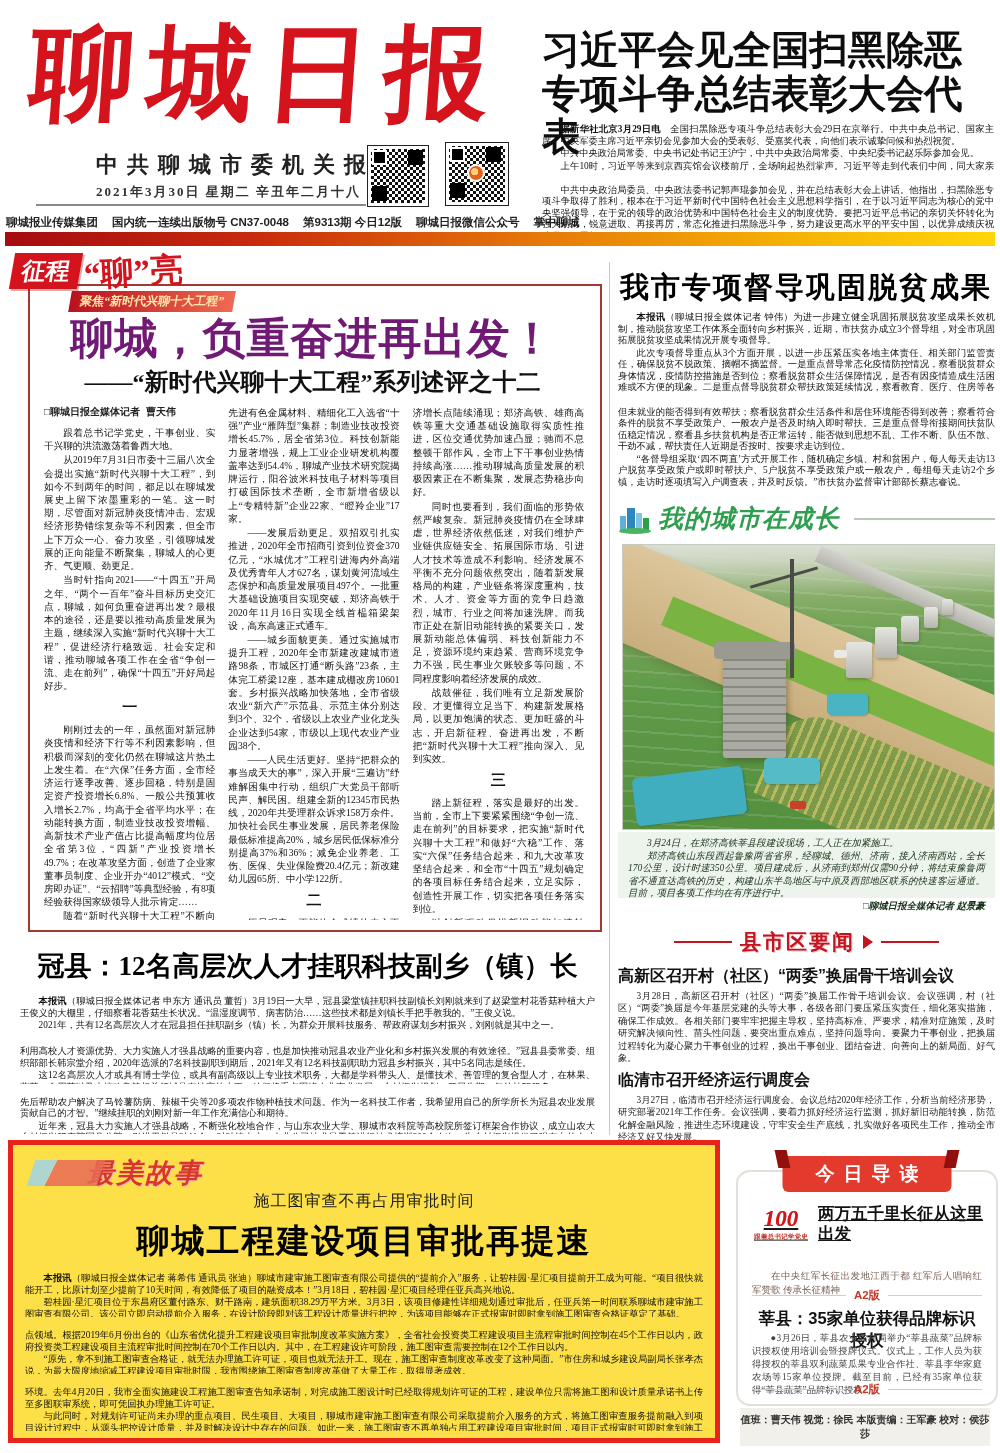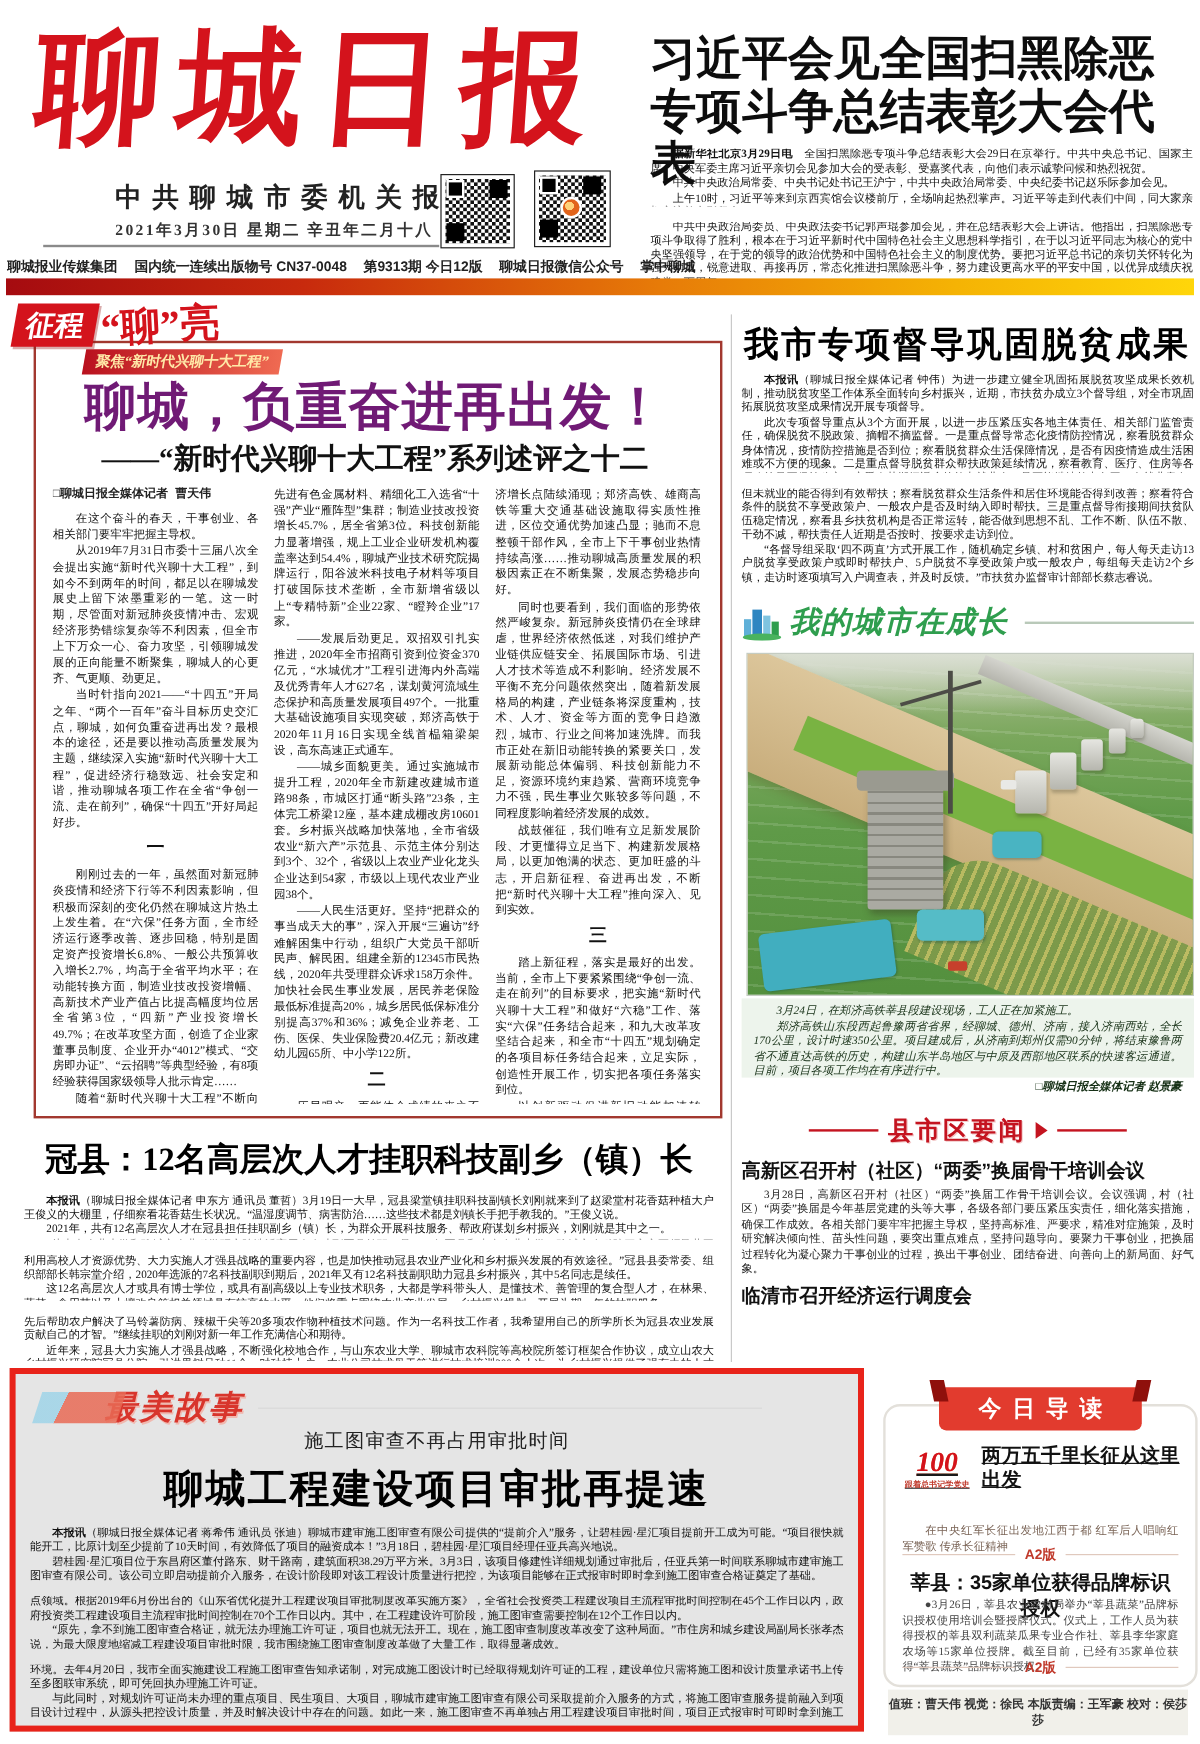--- a/index.html
+++ b/index.html
@@ -96,21 +96,21 @@
       text-shadow:1px 1px 0 #f3c9c9;}
   .ch-flag{width:0;height:0;border-left:10px solid #c41420;border-top:7px solid transparent;border-bottom:7px solid transparent;}
   .cn-title{position:absolute;width:377px;left:618px;font-family:"Liberation Sans",sans-serif;
       font-weight:900;font-size:16px;color:#111;}
   .cn-body{position:absolute;width:377px;left:618px;font-size:9.3px;line-height:1.34;color:#222;}
   .cn-body p{margin:0;text-indent:2em;text-align:justify;}
   
   .gx-title{position:absolute;left:20px;top:948px;width:575px;text-align:center;font-size:27px;font-weight:900;color:#000;}
   .gx-body{position:absolute;left:20px;top:996px;width:575px;height:138px;overflow:hidden;}
   
-  .red-box{position:absolute;left:8px;top:1140px;width:712px;height:303px;border:5px solid #e8231a;box-sizing:border-box;background:#e5e5e5;}
+  .red-box{position:absolute;left:8px;top:1140px;width:712px;height:303px;border:5px solid #e8231a;box-sizing:border-box;background:#fde047;}
   .zgs-badge{position:absolute;left:18px;top:10px;display:flex;align-items:center;}
   .zgs-deco{width:70px;height:26px;background:linear-gradient(100deg,#9fd4e8 0 30%,#e86a55 30% 100%);
       transform:skewX(-18deg);opacity:.85;margin-right:-14px;}
   .zgs-text{color:#d8352c;font-weight:900;font-size:27px;font-style:italic;letter-spacing:2px;
       text-shadow:1px 1px 0 #f0b9b0;}
   .zgs-line{width:420px;height:1px;background:#d9d9d9;margin-left:12px;}
   .sp-kicker{position:absolute;left:0;top:46px;width:100%;text-align:center;font-size:16px;color:#222;letter-spacing:1px;}
   .sp-title{position:absolute;left:0;top:74px;width:100%;text-align:center;font-size:33px;font-weight:900;
       letter-spacing:2px;color:#000;}
   .sp-body{position:absolute;left:12px;top:128px;width:678px;height:158px;overflow:hidden;}
@@ -182,21 +182,21 @@
       <span class="zc-right">“聊”亮</span>
     </div>
     <div class="zc-sub">聚焦“新时代兴聊十大工程”</div>
   </div>
   <div class="lead-frame"></div>
   <div class="lead-title">聊城，负重奋进再出发！</div>
   <div class="lead-subtitle">——“新时代兴聊十大工程”系列述评之十二</div>
   <div class="lead-body cols body-sm">
       <div class="col">
         <p class="byline">□聊城日报全媒体记者 曹天伟</p>
-        <p>在这个奋斗的春天，干事创业、各相关部门要牢牢把握主导权。</p>
+        <p>跟着总书记学党史，干事创业、实干兴聊的洪流激荡着鲁西大地。</p>
         <p>从2019年7月31日市委十三届八次全会提出实施“新时代兴聊十大工程”，到如今不到两年的时间，都足以在聊城发展史上留下浓墨重彩的一笔。这一时期，尽管面对新冠肺炎疫情冲击、宏观经济形势错综复杂等不利因素，但全市上下万众一心、奋力攻坚，引领聊城发展的正向能量不断聚集，聊城人的心更齐、气更顺、劲更足。</p>
         <p>当时针指向2021——“十四五”开局之年、“两个一百年”奋斗目标历史交汇点，聊城，如何负重奋进再出发？最根本的途径，还是要以推动高质量发展为主题，继续深入实施“新时代兴聊十大工程”，促进经济行稳致远、社会安定和谐，推动聊城各项工作在全省“争创一流、走在前列”，确保“十四五”开好局起好步。</p>
         <div class="sec-div">一</div>
         <p>刚刚过去的一年，虽然面对新冠肺炎疫情和经济下行等不利因素影响，但积极而深刻的变化仍然在聊城这片热土上发生着。在“六保”任务方面，全市经济运行逐季改善、逐步回稳，特别是固定资产投资增长6.8%、一般公共预算收入增长2.7%，均高于全省平均水平；在动能转换方面，制造业技改投资增幅、高新技术产业产值占比提高幅度均位居全省第3位，“四新”产业投资增长49.7%；在改革攻坚方面，创造了企业家董事员制度、企业开办“4012”模式、“交房即办证”、“云招聘”等典型经验，有8项经验获得国家级领导人批示肯定……</p>
         <p>随着“新时代兴聊十大工程”不断向纵深推进，支撑聊城高质量发展的有利因素正在加速汇聚，引领广大干部群众干事创业的正向能量更加澎湃有力。从项目一线到生产车间，从工业园区到绿色田野，从城市楼宇到乡村社区，活力在升腾，动力在聚集，聊城的竞争力在不断增强。</p>
       </div>
       <div class="col">
         <p class="cont">先进有色金属材料、精细化工入选省“十强”产业“雁阵型”集群；制造业技改投资增长45.7%，居全省第3位。科技创新能力显著增强，规上工业企业研发机构覆盖率达到54.4%，聊城产业技术研究院揭牌运行，阳谷波米科技电子材料等项目打破国际技术垄断，全市新增省级以上“专精特新”企业22家、“瞪羚企业”17家。</p>
         <p>——发展后劲更足。双招双引扎实推进，2020年全市招商引资到位资金370亿元，“水城优才”工程引进海内外高端及优秀青年人才627名，谋划黄河流域生态保护和高质量发展项目497个。一批重大基础设施项目实现突破，郑济高铁于2020年11月16日实现全线首榀箱梁架设，高东高速正式通车。</p>
         <p>——城乡面貌更美。通过实施城市提升工程，2020年全市新建改建城市道路98条，市城区打通“断头路”23条，主体完工桥梁12座，基本建成棚改房10601套。乡村振兴战略加快落地，全市省级农业“新六产”示范县、示范主体分别达到3个、32个，省级以上农业产业化龙头企业达到54家，市级以上现代农业产业园38个。</p>
@@ -271,20 +271,23 @@
     <span class="ch-text">县市区要闻</span>
     <span class="ch-flag"></span>
     <span class="ch-line"></span>
   </div>
 
   <div class="cn-title" style="top:966px;">高新区召开村（社区）“两委”换届骨干培训会议</div>
   <div class="cn-body" style="top:990px;">
     <p>3月28日，高新区召开村（社区）“两委”换届工作骨干培训会议。会议强调，村（社区）“两委”换届是今年基层党建的头等大事，各级各部门要压紧压实责任，细化落实措施，确保工作成效。各相关部门要牢牢把握主导权，坚持高标准、严要求，精准对症施策，及时研究解决倾向性、苗头性问题，要突出重点难点，坚持问题导向。要聚力干事创业，把换届过程转化为凝心聚力干事创业的过程，换出干事创业、团结奋进、向善向上的新局面、好气象。</p>
   </div>
   <div class="cn-title" style="top:1070px;">临清市召开经济运行调度会</div>
+  <div class="cn-body" style="top:1094px;">
+    <p>3月27日，临清市召开经济运行调度会。会议总结2020年经济工作，分析当前经济形势，研究部署2021年工作任务。会议强调，要着力抓好经济运行监测，抓好新旧动能转换，防范化解金融风险，推进生态环境建设，守牢安全生产底线，扎实做好各项民生工作，推动全市经济又好又快发展。</p>
+  </div>
 
   <div class="gx-title">冠县：12名高层次人才挂职科技副乡（镇）长</div>
   <div class="gx-body cols body-xs">
       <div class="col">
         <p><b>本报讯</b>（聊城日报全媒体记者 申东方 通讯员 董哲）3月19日一大早，冠县梁堂镇挂职科技副镇长刘刚就来到了赵梁堂村花香菇种植大户王俊义的大棚里，仔细察看花香菇生长状况。“温湿度调节、病害防治……这些技术都是刘镇长手把手教我的。”王俊义说。</p>
         <p>2021年，共有12名高层次人才在冠县担任挂职副乡（镇）长，为群众开展科技服务、帮政府谋划乡村振兴，刘刚就是其中之一。</p>
         <p>“从山东农业大学和聊城市农业科学研究院选派高层次人才到冠县挂职，是2019年冠县和山东农业大学、聊城市农科院三方主要领导共同商议决定的。开展这项工作是我县充分</p>
       </div>
       <div class="col">
         <p class="cont">利用高校人才资源优势、大力实施人才强县战略的重要内容，也是加快推动冠县农业产业化和乡村振兴发展的有效途径。”冠县县委常委、组织部部长韩宗堂介绍，2020年选派的7名科技副职到期后，2021年又有12名科技副职助力冠县乡村振兴，其中5名同志是续任。</p>

